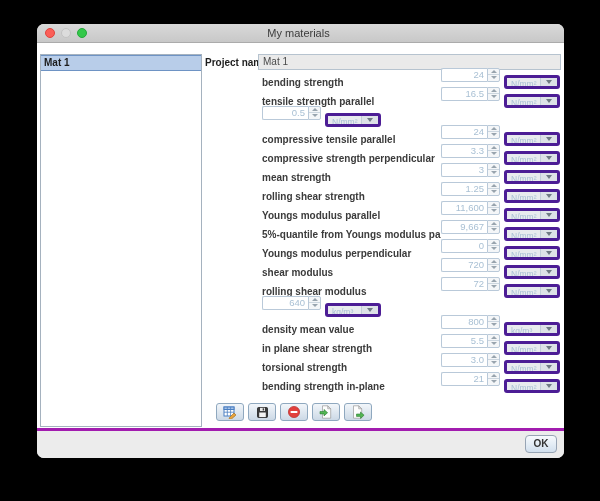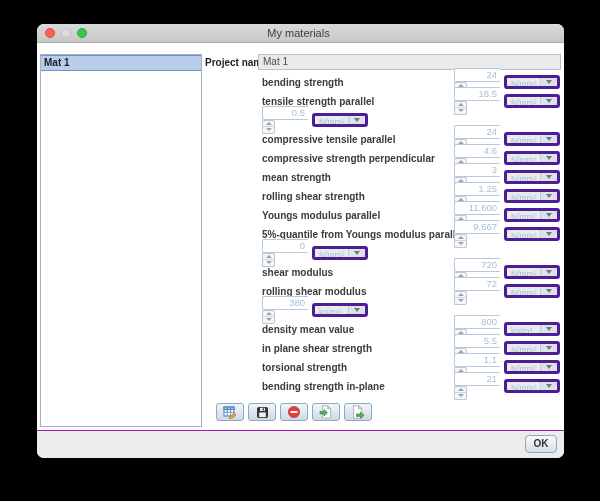--- a/index.html
+++ b/index.html
@@ -22,41 +22,41 @@
     padding-left:3px;}
   .list-item.selected{background:#b8cde9;border-top:1px solid #6e93c4;border-bottom:1px solid #6e93c4;}
 
   .pn-label{position:absolute;left:168px;top:33px;font-size:10px;font-weight:bold;color:#1d1d1d;}
   .pn-field{position:absolute;left:221px;top:30px;width:297px;height:14px;background:#eaeaea;
     border:1px solid #b6c3cf;font-size:10px;color:#4a4a4a;line-height:14px;padding-left:4px;}
 
   .rows{position:absolute;left:225px;top:51px;width:298px;}
   .row{display:flex;align-items:center;height:14px;margin-bottom:5px;}
   .row-label{flex:1;font-size:10px;font-weight:bold;color:#3b3b3b;white-space:nowrap;overflow:hidden;}
-  .spin{display:flex;height:29px;flex-direction:column;}
+  .spin{display:flex;height:29px;}
   .spin-val{width:42px;height:12px;background:#fff;border:1px solid #b9c9d9;border-right:none;
     border-radius:2px 0 0 2px;font-size:9.5px;color:#a9c0d4;text-align:right;line-height:12px;padding-right:3px;}
   .spin-btns{width:13px;height:14px;border:1px solid #b9c9d9;box-sizing:border-box;background:#f4f6f8;
     display:flex;flex-direction:column;border-radius:0 2px 2px 0;}
   .spin-up,.spin-dn{flex:1;display:flex;align-items:center;justify-content:center;}
   .spin-up{border-bottom:1px solid #ccd6df;}
   .tri-up{width:0;height:0;border-left:3px solid transparent;border-right:3px solid transparent;border-bottom:3px solid #98a4ae;}
   .tri-dn{width:0;height:0;border-left:3px solid transparent;border-right:3px solid transparent;border-top:3px solid #98a4ae;}
   .combo{display:flex;width:56px;height:14px;margin-left:4px;border:3px solid #4c1d95;border-radius:3px;
     box-sizing:border-box;background:#e8ebee;overflow:hidden;}
   .combo-text{flex:1;font-size:8.5px;color:#a9c0d4;line-height:12px;padding-left:4px;white-space:nowrap;}
   .combo-arrow{width:16px;background:#dde2e7;border-left:1px solid #c2cdd8;display:flex;align-items:center;justify-content:center;}
   .tri-combo{width:0;height:0;border-left:3.5px solid transparent;border-right:3.5px solid transparent;border-top:4px solid #6f7a84;}
 
   .toolbar{position:absolute;left:179px;top:379px;display:flex;gap:4px;}
   .tbtn{width:28px;height:18px;border:1px solid #8fa8bf;border-radius:3px;
     background:linear-gradient(#f2f6fa,#ccd9e6);display:flex;align-items:center;justify-content:center;padding:0;}
 
   .footer{position:absolute;left:0;right:0;bottom:0;height:27px;background:#ececec;
-    border-top:1px solid #a21caf;border-radius:0 0 7px 7px;}
+    border-top:3px solid #a21caf;border-radius:0 0 7px 7px;}
   .ok-btn{position:absolute;right:7px;top:4px;width:32px;height:18px;border:1px solid #97a4b4;border-radius:4px;
     background:linear-gradient(#f7fafd,#d2e0ee);font-size:10px;font-weight:600;color:#333;
     font-family:"Liberation Sans",sans-serif;line-height:16px;text-align:center;padding:0;}
 </style>
 </head>
 <body>
 
 <div class="window">
   <div class="titlebar">
     <div class="lights">
@@ -152,21 +152,21 @@
       <div class="combo">
         <div class="combo-text">N/mm²</div>
         <div class="combo-arrow">
             <div class="tri-combo"></div>
           </div>
       </div>
     </div>
       <div class="row">
       <div class="row-label">compressive strength perpendicular</div>
       <div class="spin">
-        <div class="spin-val">4.6</div>
+        <div class="spin-val">3.3</div>
         <div class="spin-btns">
           <div class="spin-up">
               <div class="tri-up"></div>
             </div>
           <div class="spin-dn">
               <div class="tri-dn"></div>
             </div>
         </div>
       </div>
       <div class="combo">
@@ -250,20 +250,21 @@
         </div>
       </div>
       <div class="combo">
         <div class="combo-text">N/mm²</div>
         <div class="combo-arrow">
             <div class="tri-combo"></div>
           </div>
       </div>
     </div>
       <div class="row">
+      <div class="row-label">Youngs modulus perpendicular</div>
       <div class="spin">
         <div class="spin-val">0</div>
         <div class="spin-btns">
           <div class="spin-up">
               <div class="tri-up"></div>
             </div>
           <div class="spin-dn">
               <div class="tri-dn"></div>
             </div>
         </div>
@@ -310,21 +311,21 @@
       </div>
       <div class="combo">
         <div class="combo-text">N/mm²</div>
         <div class="combo-arrow">
             <div class="tri-combo"></div>
           </div>
       </div>
     </div>
       <div class="row">
       <div class="spin">
-        <div class="spin-val">380</div>
+        <div class="spin-val">640</div>
         <div class="spin-btns">
           <div class="spin-up">
               <div class="tri-up"></div>
             </div>
           <div class="spin-dn">
               <div class="tri-dn"></div>
             </div>
         </div>
       </div>
       <div class="combo">
@@ -370,21 +371,21 @@
       <div class="combo">
         <div class="combo-text">N/mm²</div>
         <div class="combo-arrow">
             <div class="tri-combo"></div>
           </div>
       </div>
     </div>
       <div class="row">
       <div class="row-label">torsional strength</div>
       <div class="spin">
-        <div class="spin-val">1.1</div>
+        <div class="spin-val">3.0</div>
         <div class="spin-btns">
           <div class="spin-up">
               <div class="tri-up"></div>
             </div>
           <div class="spin-dn">
               <div class="tri-dn"></div>
             </div>
         </div>
       </div>
       <div class="combo">

